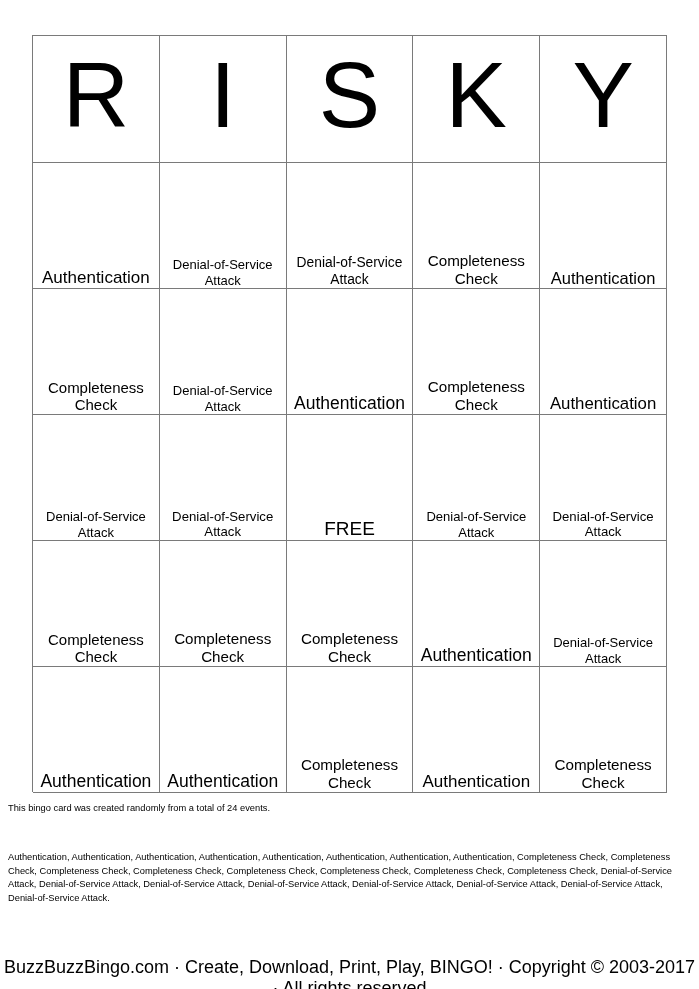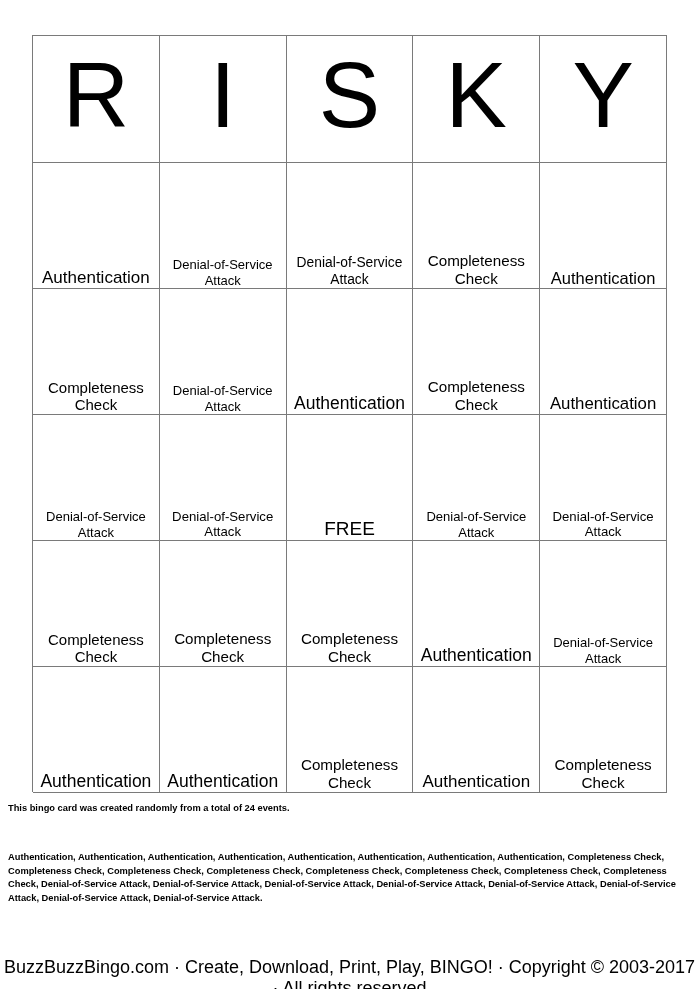--- a/index.html
+++ b/index.html
@@ -75,21 +75,20 @@
   }
   .note {
     position: absolute;
     left: 8px;
     top: 802px;
     width: 676px;
     font-size: 9.3px;
     line-height: 1.45;
     color: #000;
     text-align: left;
-    font-weight: bold;
   }
   .note-line {
     display: block;
   }
   .note-list {
     display: block;
     margin-top: 36px;
   }
   .copyright {
     position: absolute;

